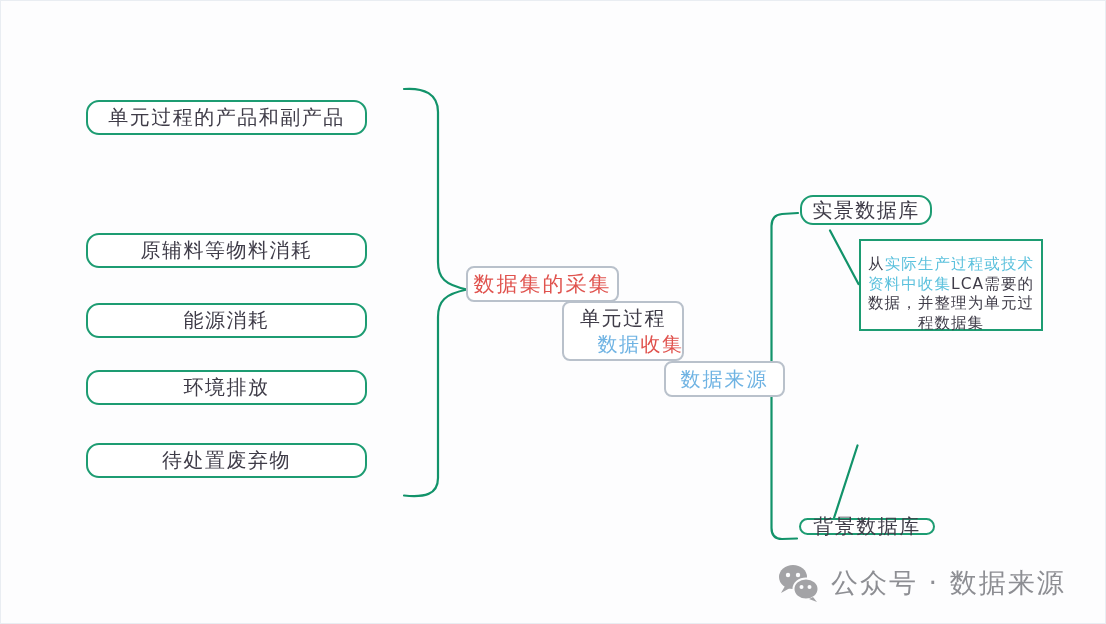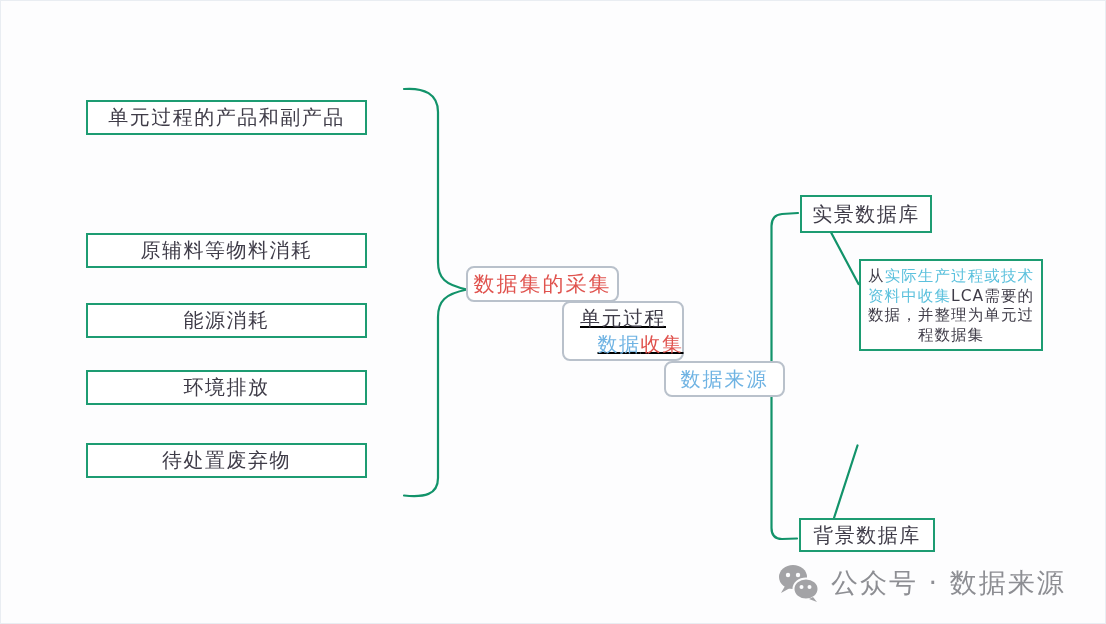--- a/index.html
+++ b/index.html
@@ -9,52 +9,52 @@
     font-family:"DejaVu Sans","Liberation Sans",sans-serif;
     overflow:hidden;
   }
   svg.connectors { position:absolute; left:0; top:0; width:1106px; height:624px; }
   path.c { fill:none; stroke:var(--green); stroke-width:2.2px; stroke-linecap:round; }
 
   .box {
     position:absolute; background:#ffffff; box-sizing:border-box;
     display:flex; align-items:center; justify-content:center;
     white-space:nowrap;
+    border-radius:13px;
   }
   .lbox {
     left:85px; width:281px; height:35px;
     border:2px solid var(--green-border);
     color:var(--dark); font-size:20px; letter-spacing:1.5px;
   }
   .gbox { border:2px solid var(--gray-border); border-radius:8px; }
   .rbox {
     border:2px solid var(--green-border);
     color:var(--dark); font-size:20px; letter-spacing:1.5px;
   }
   .t-red  { color:var(--red); }
   .t-blue { color:var(--blue);margin-left:35px; }
   .t-cyan { color:var(--cyan); }
   .t-dark { color:var(--dark); }
 
   .box-collect { left:465px; top:265px; width:153px; height:36px; font-size:21px; letter-spacing:2px; z-index:2; }
   .box-process { left:561px; top:300px; width:122px; height:60px; z-index:3;
                  flex-direction:column; justify-content:center; line-height:26px;
-                 font-size:20px; letter-spacing:1.5px;text-decoration:underline; }
+                 font-size:20px; letter-spacing:1.5px; }
   .box-source  { left:628px; top:360px; width:121px; height:36px; font-size:20px; letter-spacing:2px; z-index:4; }
 
-  .box-fgdb { left:799px; top:194px; width:132px; height:38px; }
-  .box-bgdb { left:798px; top:517px; width:136px; height:34px; }
+  .box-fgdb { left:799px; top:194px; width:132px; height:30px; }
+  .box-bgdb { left:798px; top:517px; width:136px; height:17px; }
 
   .note {
     position:absolute; background:#ffffff; box-sizing:border-box;
     border:2px solid var(--green-border);
     color:var(--dark); font-size:15.5px; line-height:19.5px; letter-spacing:1px;
-    padding:6px 7px; text-align:justify; text-align-last:center;
+    padding:14px 7px; text-align:justify; text-align-last:center;
     word-break:break-all;
-    margin-top:20px;
   }
   .note-fg { left:858px; top:238px; width:184px; height:92px; }
   .note-bg { left:856px; top:362px; width:186px; height:145px; }
 
   .watermark {
     position:absolute; left:776px; top:562px; height:40px;
     display:flex; align-items:center; gap:10px;
   }
   .watermark .wm-text {
     color:var(--watermark-gray); font-size:27px; letter-spacing:2px; white-space:nowrap;

